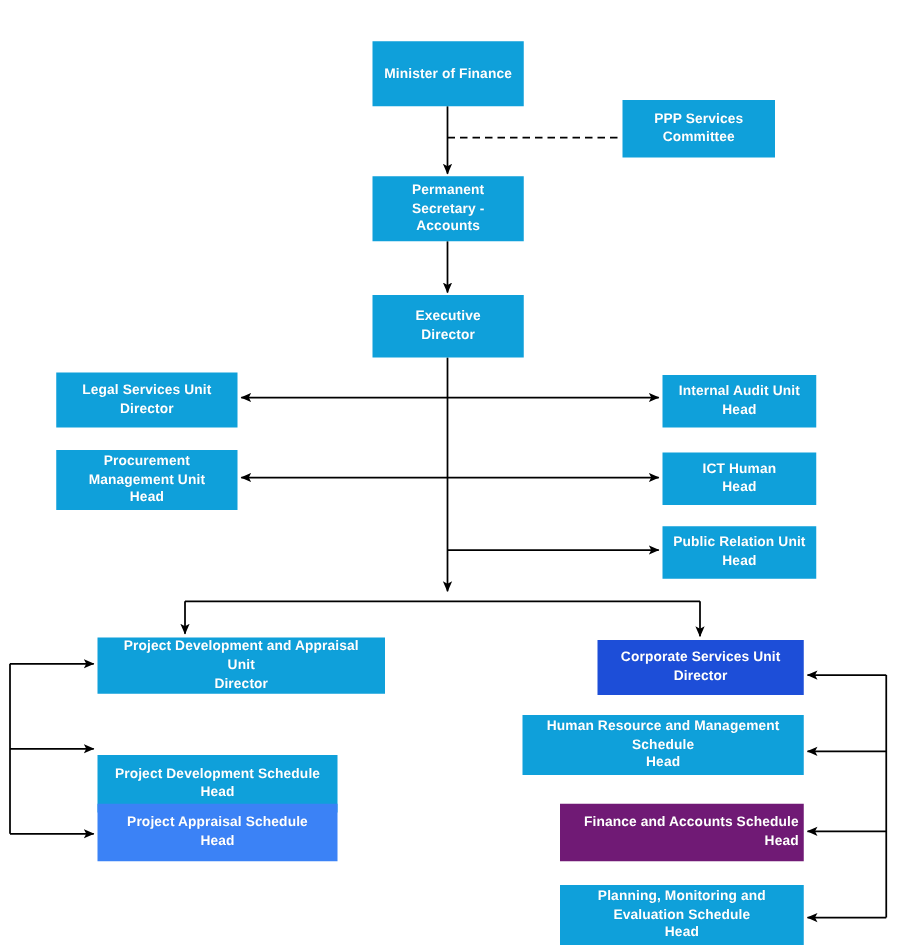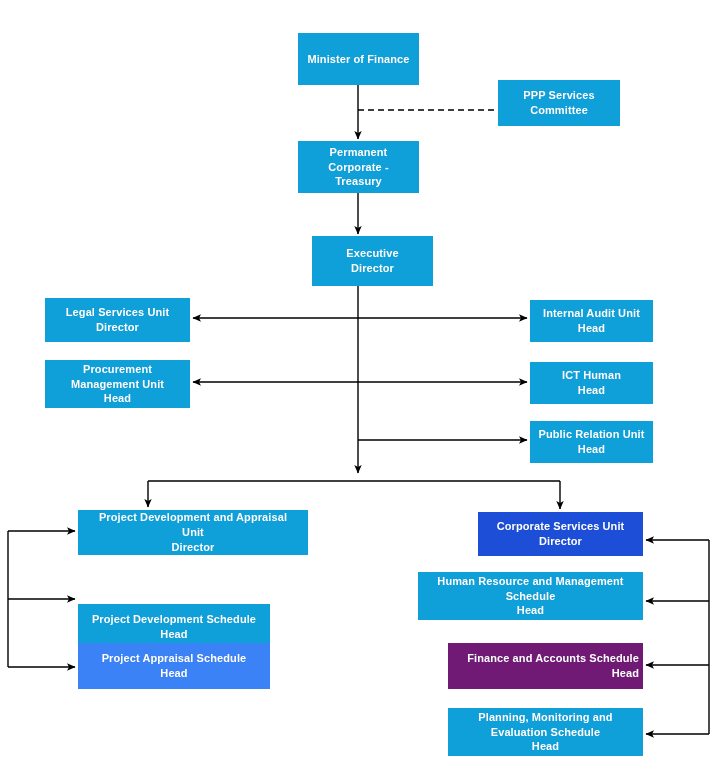--- a/index.html
+++ b/index.html
@@ -93,25 +93,25 @@
   </div>
   <div class="node" style="left: 498px; top: 80px; width: 122px; height: 46px; background: rgb(15, 160, 218); color: rgb(255, 255, 255);">
     <span class="lines">
         <span class="ln">PPP Services</span>
         <span class="ln">Committee</span>
       </span>
   </div>
   <div class="node" style="left: 298px; top: 141px; width: 121px; height: 52px; background: rgb(15, 160, 218); color: rgb(255, 255, 255);">
     <span class="lines">
         <span class="ln">Permanent</span>
-        <span class="ln">Corporate -</span>
-        <span class="ln">Treasury</span>
+        <span class="ln">Secretary -</span>
+        <span class="ln">Accounts</span>
       </span>
   </div>
-  <div class="node" style="left: 312px; top: 236px; width: 121px; height: 50px; background: rgb(15, 160, 218); color: rgb(255, 255, 255);">
+  <div class="node" style="left: 298px; top: 236px; width: 121px; height: 50px; background: rgb(15, 160, 218); color: rgb(255, 255, 255);">
     <span class="lines">
         <span class="ln">Executive</span>
         <span class="ln">Director</span>
       </span>
   </div>
   <div class="node" style="left: 45px; top: 298px; width: 145px; height: 44px; background: rgb(15, 160, 218); color: rgb(255, 255, 255);">
     <span class="lines">
         <span class="ln">Legal Services Unit</span>
         <span class="ln">Director</span>
       </span>

